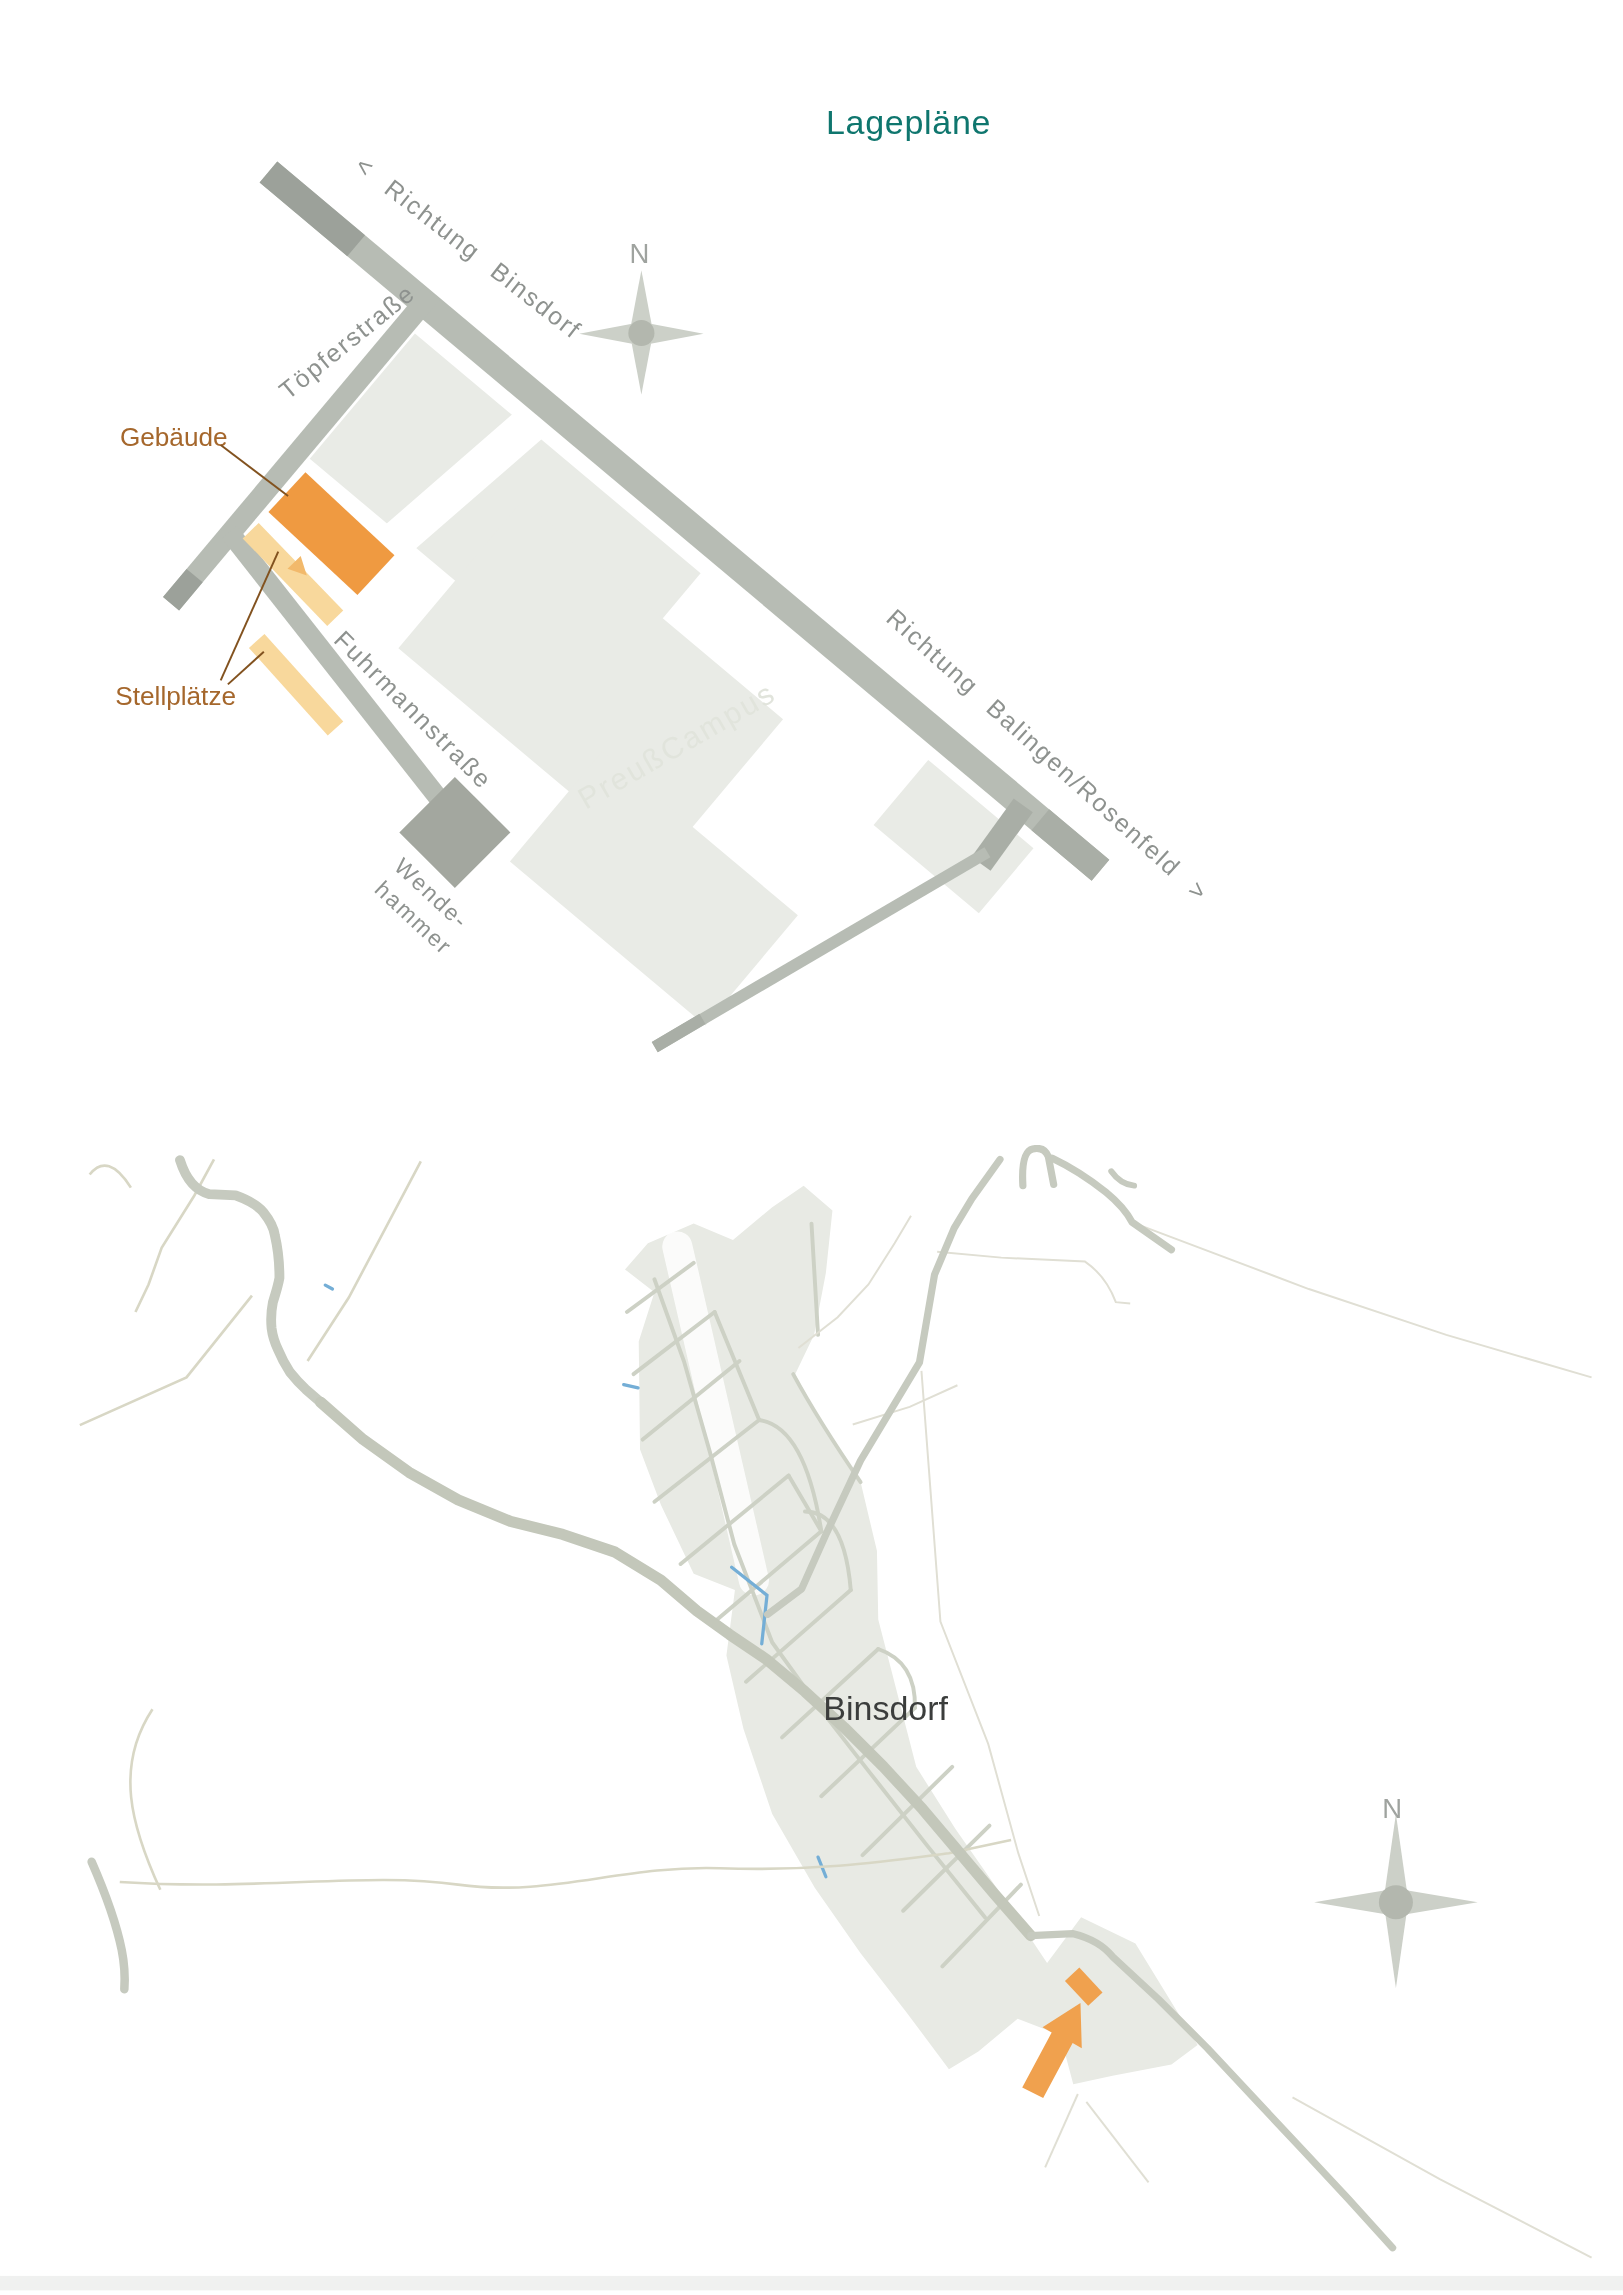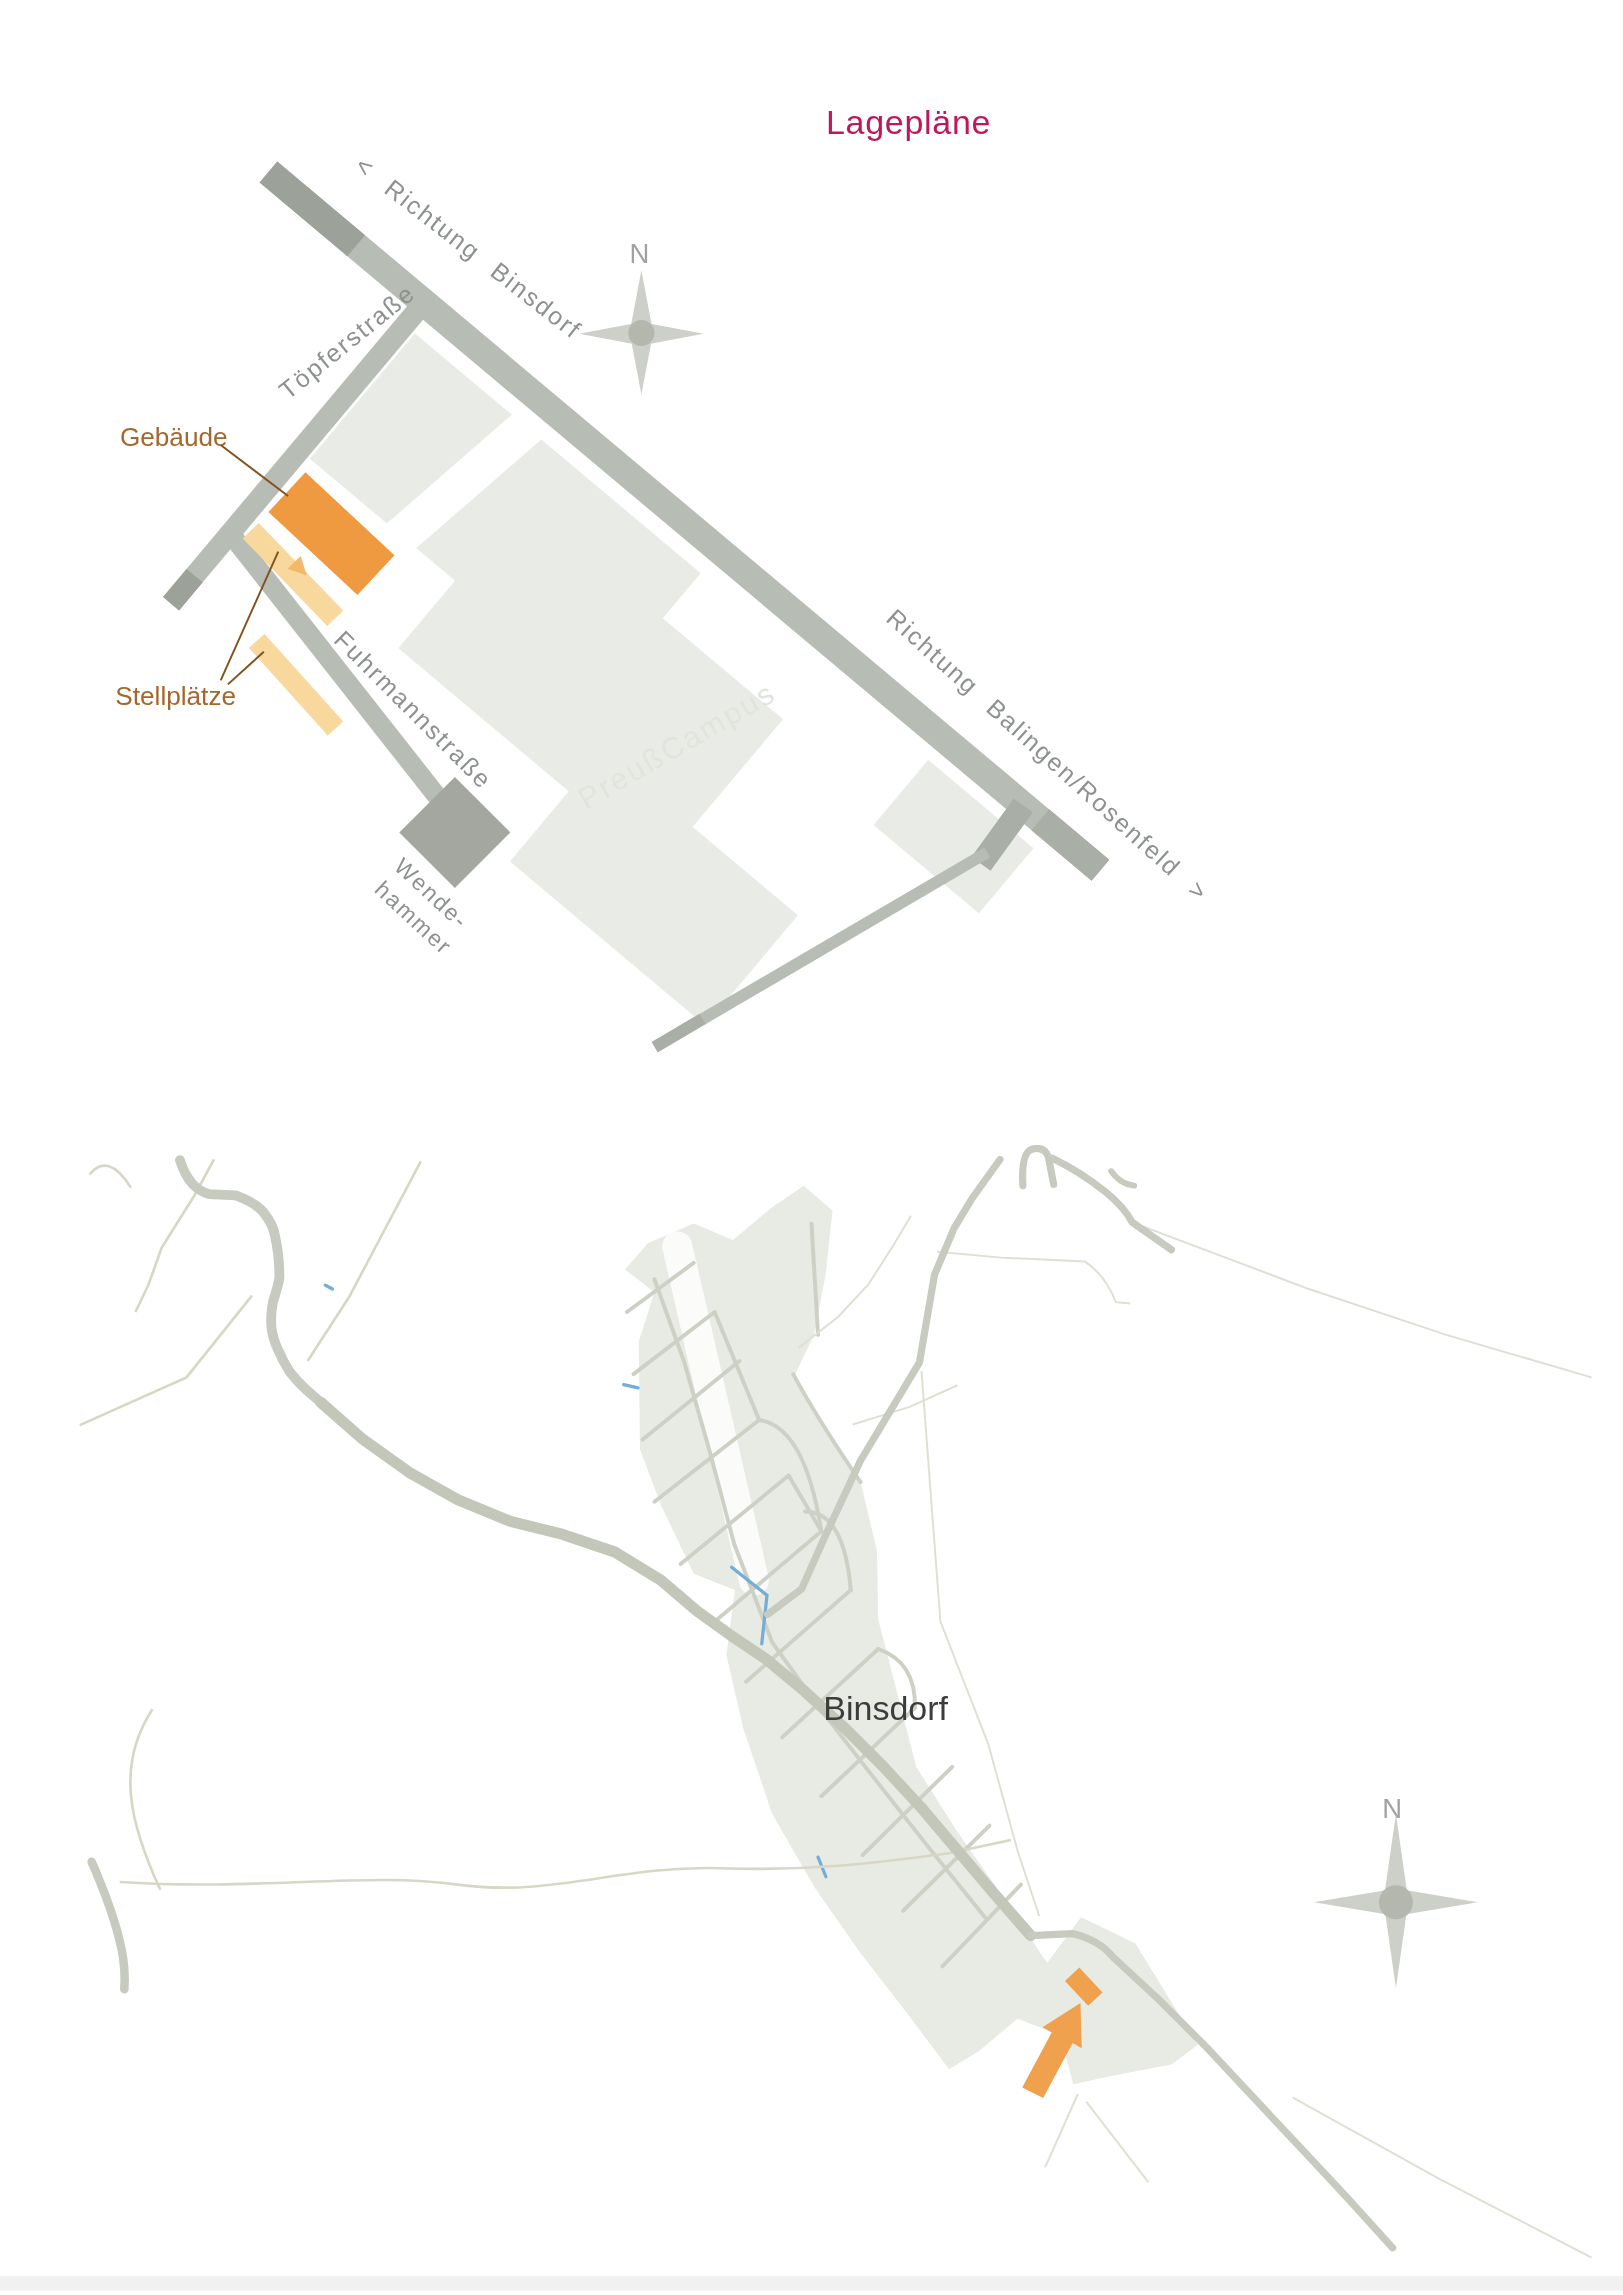--- a/index.html
+++ b/index.html
@@ -2,21 +2,21 @@
 <html style="font-size:10.5px"><head>
 <meta charset="utf-8">
 <style>
   html,body{margin:0;padding:0;background:#ffffff;}
   body{
     width:1623px;height:2295px;position:relative;overflow:hidden;
     font-family:"Liberation Sans", sans-serif;
   }
   .page-title{
     position:absolute;left:826px;top:103px;
-    font-size:34px;color:#be185d;letter-spacing:0.7px;
+    font-size:34px;color:#0f766e;letter-spacing:0.7px;
   }
   svg{position:absolute;left:0;}
   svg text{font-family:"Liberation Sans", sans-serif;}
   .street-label{fill:#8e928f;font-size:38px;letter-spacing:3px;}
   .street-label.wide{word-spacing:18px;}
   .street-label.small{font-size:35px;}
   .callout-label{fill:#a5672c;font-size:40px;}
   .compass-n{fill:#9fa39f;font-size:42px;letter-spacing:2px;}
   .watermark{fill:#e1e4dc;font-size:46px;letter-spacing:4px;}
   .place-label{fill:#3b3d3c;font-size:52px;}

